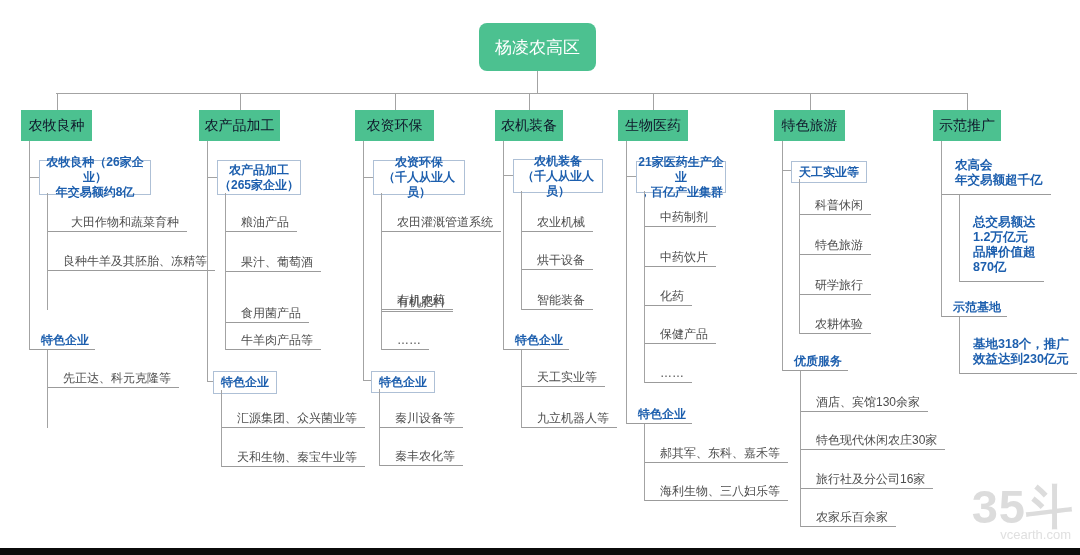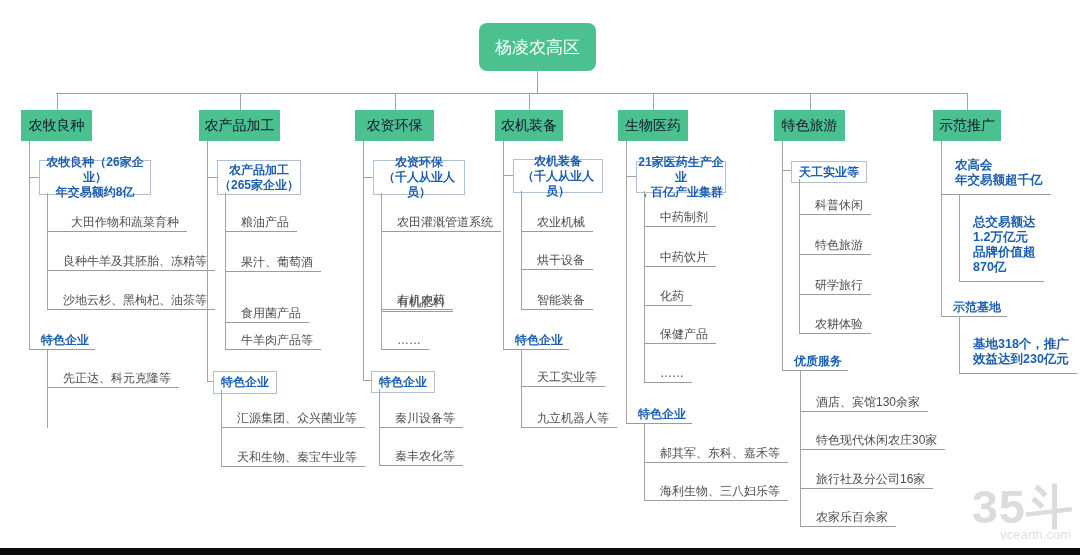--- a/index.html
+++ b/index.html
@@ -51,21 +51,20 @@
   <div id="bottom-bar"></div>
 <div class="cline" style="left: 537px; top: 71px; width: 1px; height: 22px;"></div>
     <div class="cline" style="left: 56px; top: 93px; width: 911px; height: 1px;"></div>
     <div class="cline" style="left: 57px; top: 93px; width: 1px; height: 17px;"></div>
     <div class="head" style="left: 21px; top: 110px; width: 71px;">农牧良种</div>
     <div class="boxnode" style="left: 39px; top: 160px; width: 110px; height: 33px; white-space: pre-line;">农牧良种（26家企业）
 年交易额约8亿</div>
     <div class="cline" style="left: 29px; top: 177px; width: 10px; height: 1px;"></div>
     <div class="item" style="left: 47px; top: 215px; padding-left: 24px;">大田作物和蔬菜育种</div>
     <div class="item" style="left: 47px; top: 254px;">良种牛羊及其胚胎、冻精等</div>
-    <div class="item" style="left: 47px; top: 293px;">沙地云杉、黑枸杞、油茶等</div>
     <div class="cline" style="left: 47px; top: 193px; width: 1px; height: 117px;"></div>
     <div class="heading" style="left: 29px; top: 333px;">特色企业</div>
     <div class="item" style="left: 47px; top: 371px;">先正达、科元克隆等</div>
     <div class="cline" style="left: 47px; top: 350px; width: 1px; height: 78px;"></div>
     <div class="cline" style="left: 29px; top: 141px; width: 1px; height: 209px;"></div>
     <div class="cline" style="left: 240px; top: 93px; width: 1px; height: 17px;"></div>
     <div class="head" style="left: 199px; top: 110px; width: 81px;">农产品加工</div>
     <div class="boxnode" style="left: 217px; top: 160px; width: 82px; height: 33px; white-space: pre-line;">农产品加工
 （265家企业）</div>
     <div class="cline" style="left: 207px; top: 177px; width: 10px; height: 1px;"></div>

